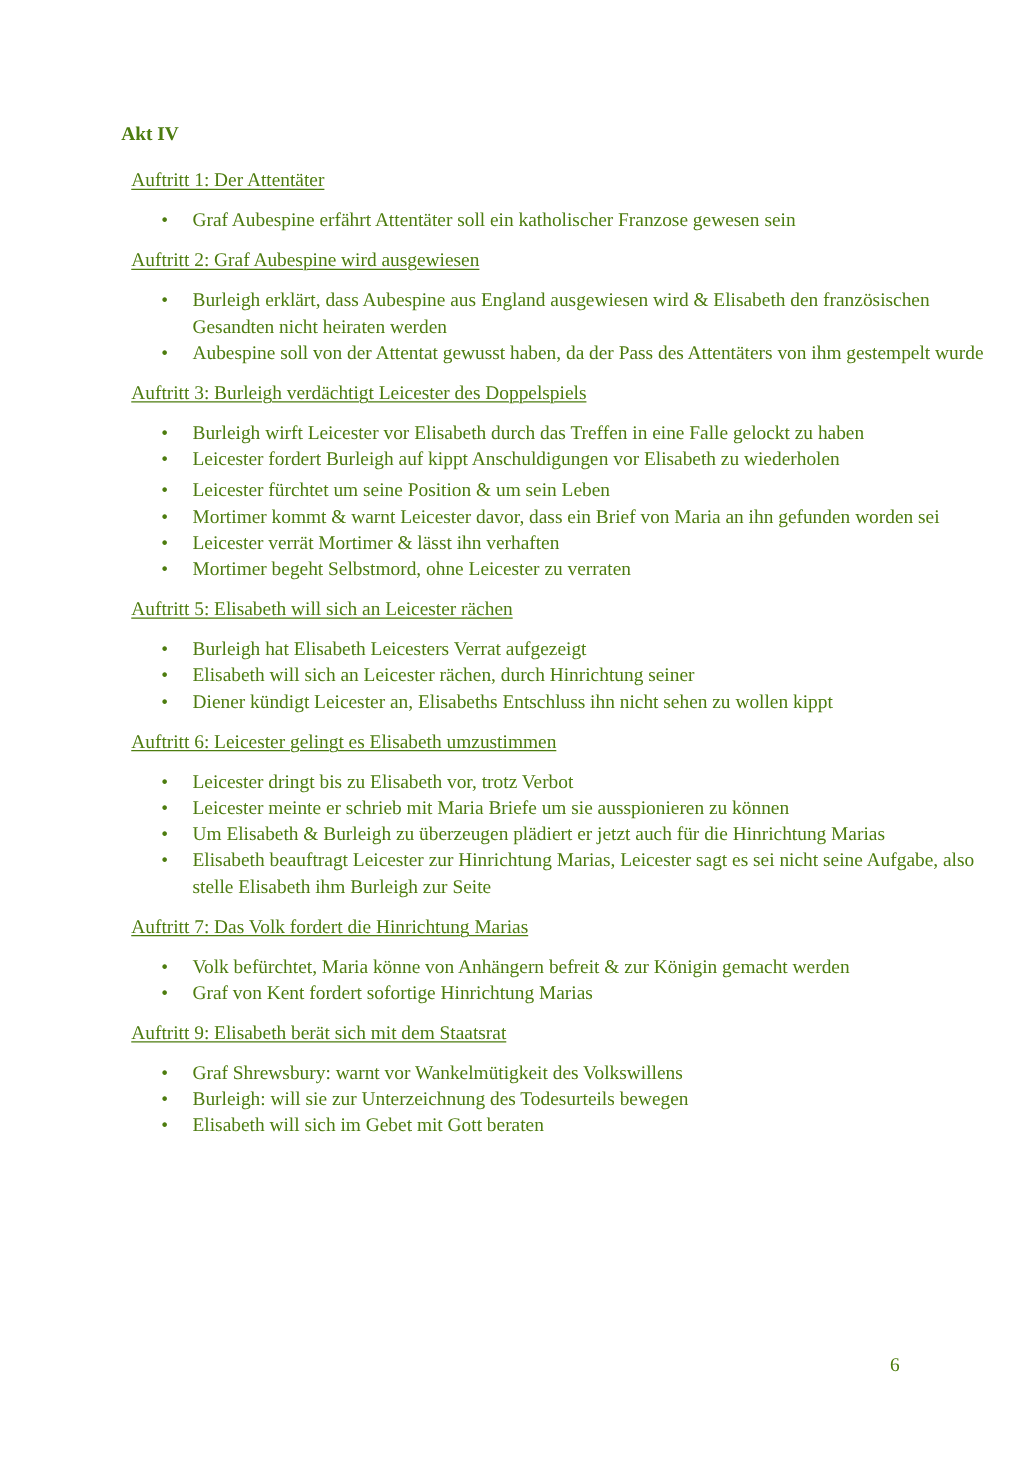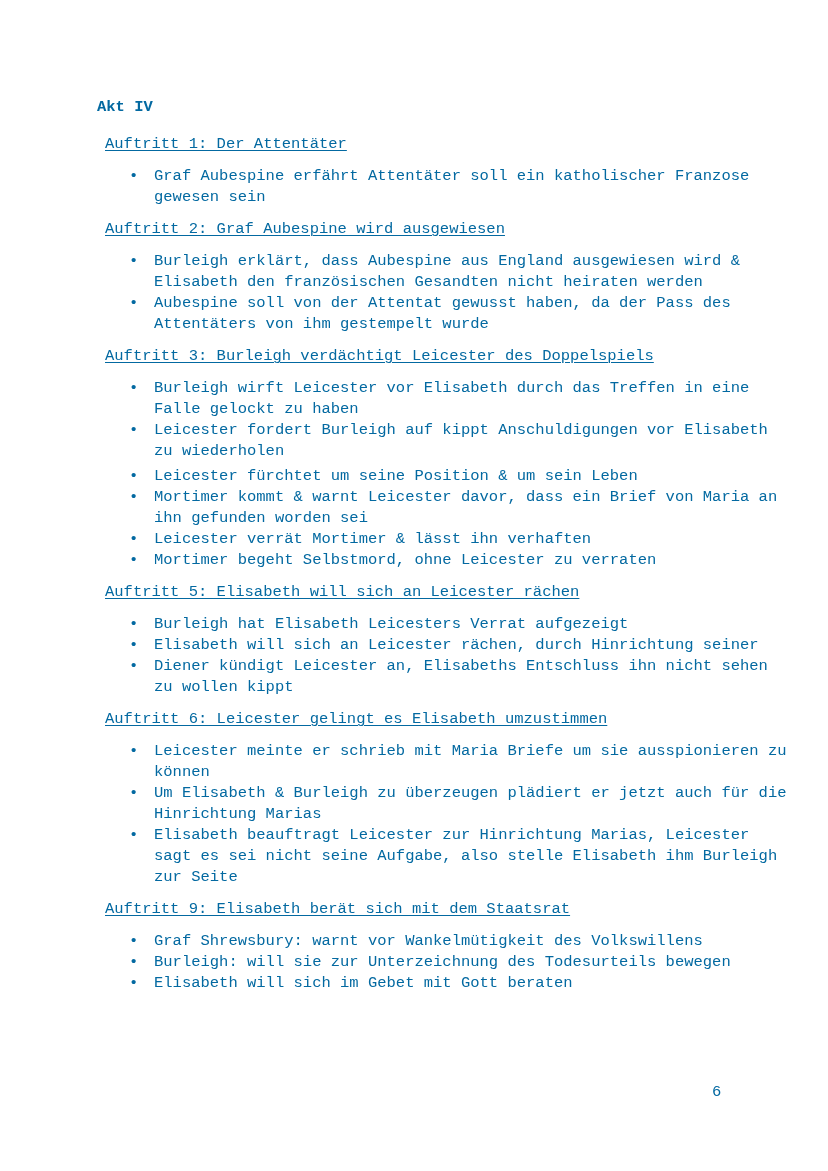--- a/index.html
+++ b/index.html
@@ -5,22 +5,22 @@
   html, body {
     margin: 0;
     padding: 0;
     background: #ffffff;
   }
   .page {
     position: relative;
     width: 828px;
     height: 1171px;
     background: #ffffff;
-    font-family: Liberation Mono, monospace;
-    color: #0369a1;
+    font-family: Liberation Serif, serif;
+    color: #4d7c0f;
     overflow: hidden;
   }
   .content {
     position: absolute;
     left: 97px;
     top: 97px;
     width: 694px;
   }
   .doc-title {
     font-size: 15.5px;
@@ -102,23 +102,31 @@
           <h2 class="sec-heading">Auftritt 5: Elisabeth will sich an Leicester rächen</h2>
           <ul class="bullets">
             <li>Burleigh hat Elisabeth Leicesters Verrat aufgezeigt</li>
             <li>Elisabeth will sich an Leicester rächen, durch Hinrichtung seiner</li>
             <li>Diener kündigt Leicester an, Elisabeths Entschluss ihn nicht sehen zu wollen kippt</li>
           </ul>
         </section>
         <section>
           <h2 class="sec-heading">Auftritt 6: Leicester gelingt es Elisabeth umzustimmen</h2>
           <ul class="bullets">
+            <li>Leicester dringt bis zu Elisabeth vor, trotz Verbot</li>
             <li>Leicester meinte er schrieb mit Maria Briefe um sie ausspionieren zu können</li>
             <li>Um Elisabeth &amp; Burleigh zu überzeugen plädiert er jetzt auch für die Hinrichtung Marias</li>
             <li>Elisabeth beauftragt Leicester zur Hinrichtung Marias, Leicester sagt es sei nicht seine Aufgabe, also stelle Elisabeth ihm Burleigh zur Seite</li>
+          </ul>
+        </section>
+        <section>
+          <h2 class="sec-heading">Auftritt 7: Das Volk fordert die Hinrichtung Marias</h2>
+          <ul class="bullets">
+            <li>Volk befürchtet, Maria könne von Anhängern befreit &amp; zur Königin gemacht werden</li>
+            <li>Graf von Kent fordert sofortige Hinrichtung Marias</li>
           </ul>
         </section>
         <section>
           <h2 class="sec-heading">Auftritt 9: Elisabeth berät sich mit dem Staatsrat</h2>
           <ul class="bullets">
             <li>Graf Shrewsbury: warnt vor Wankelmütigkeit des Volkswillens</li>
             <li>Burleigh: will sie zur Unterzeichnung des Todesurteils bewegen</li>
             <li>Elisabeth will sich im Gebet mit Gott beraten</li>
           </ul>
         </section>

